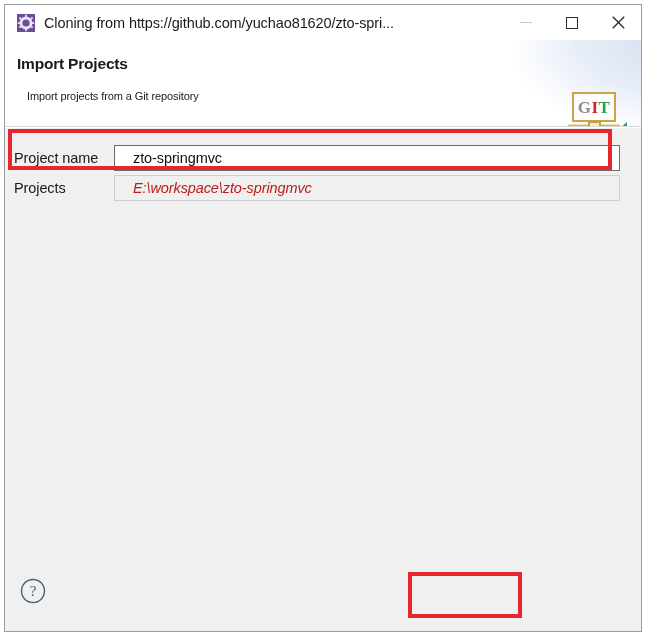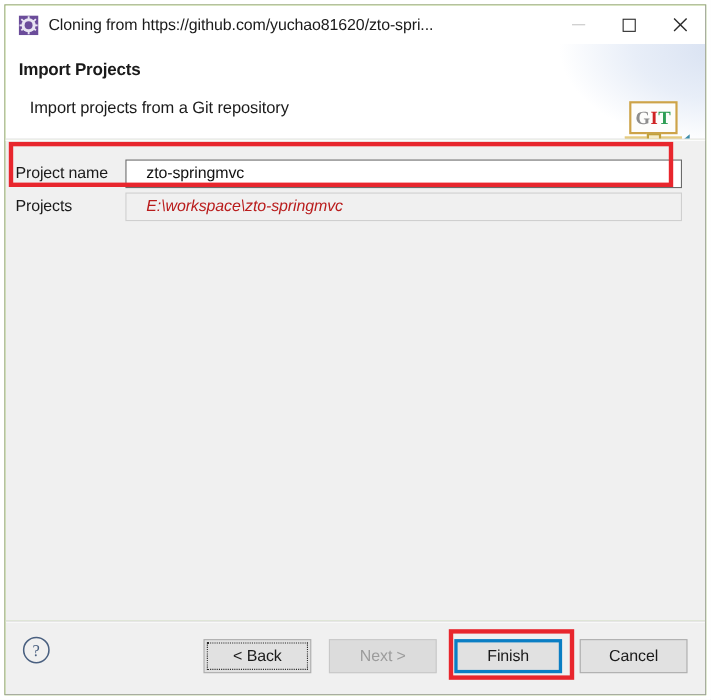--- a/index.html
+++ b/index.html
@@ -22,21 +22,21 @@
 
   
   .window {
     position: absolute;
     left: 4px;
     top: 4px;
     width: 638px;
     height: 628px;
     box-sizing: border-box;
     border: 1px solid #9d9d9d;
-    background: #bef264;
+    background: #ef4444;
     display: flex;
     flex-direction: column;
   }
 
   
   .titlebar {
     position: relative;
     height: 35px;
     flex: 0 0 35px;
     background: #ffffff;
@@ -111,21 +111,21 @@
     top: 15px;
     font-size: 15.5px;
     font-weight: bold;
     color: #1a1a1a;
     letter-spacing: -0.2px;
   }
   .header-sub {
     position: absolute;
     left: 22px;
     top: 50px;
-    font-size: 15px;
+    font-size: 11px;
     color: #1a1a1a;
     letter-spacing: -0.1px;
   }
 
   
   .git-logo {
     position: absolute;
     left: 563px;
     top: 52px;
     width: 52px;
@@ -362,28 +362,20 @@
             <span class="git-t">T</span>
         </div>
         <div class="git-bar1"></div>
 
         <div class="git-knob"></div>
       </div>
     </div>
 
     <div class="body"></div>
 
-    <div class="footer">
-      <div class="btnbar">
-        <button class="wbtn focus-dotted">&lt; Back</button>
-        <button class="wbtn disabled" disabled="">Next &gt;</button>
-        <button class="wbtn default-focus">Finish</button>
-        <button class="wbtn">Cancel</button>
-      </div>
-    </div>
   </div>
 
   <div class="field-row row-projname">
     <div class="field-label">Project name</div>
     <input class="field-input" type="text" value="zto-springmvc" style="">
   </div>
 
   <div class="field-row row-directory">
     <div class="field-label">Projects</div>
     <input class="field-input readonly" type="text" readonly="" value="E:\workspace\zto-springmvc" style="">

